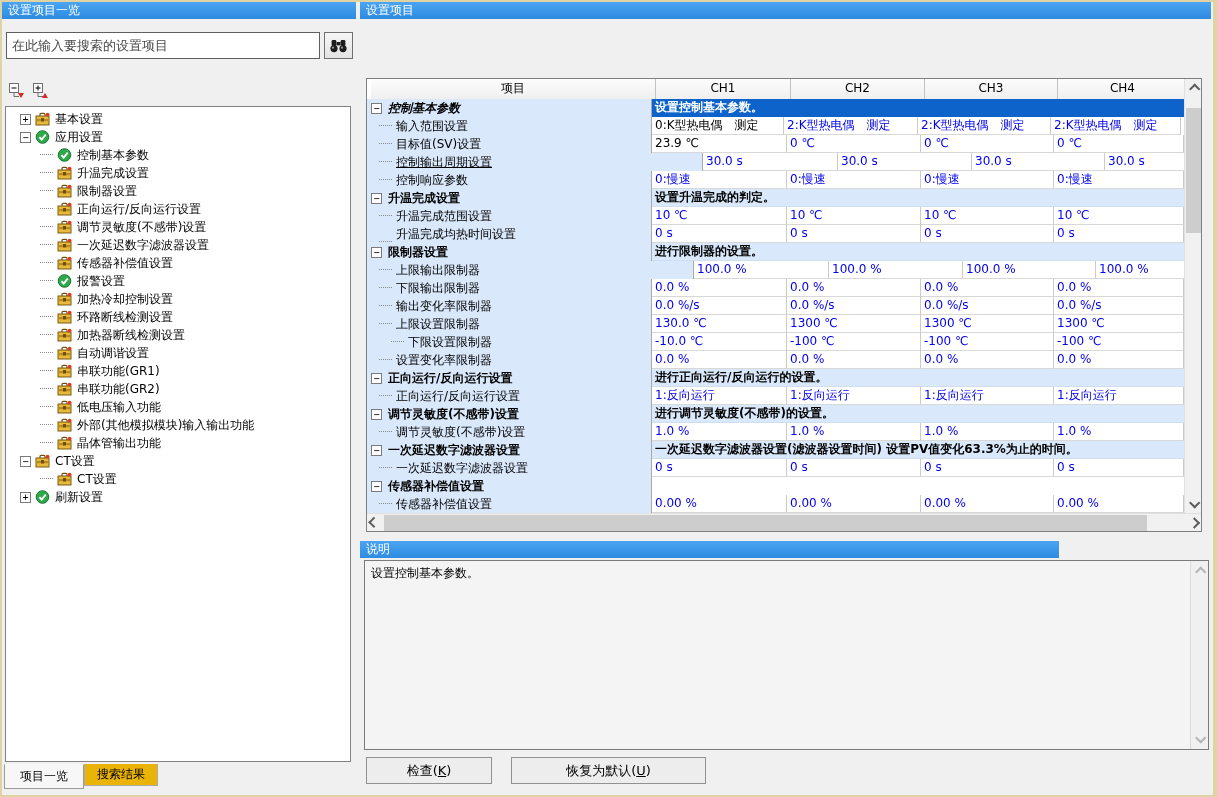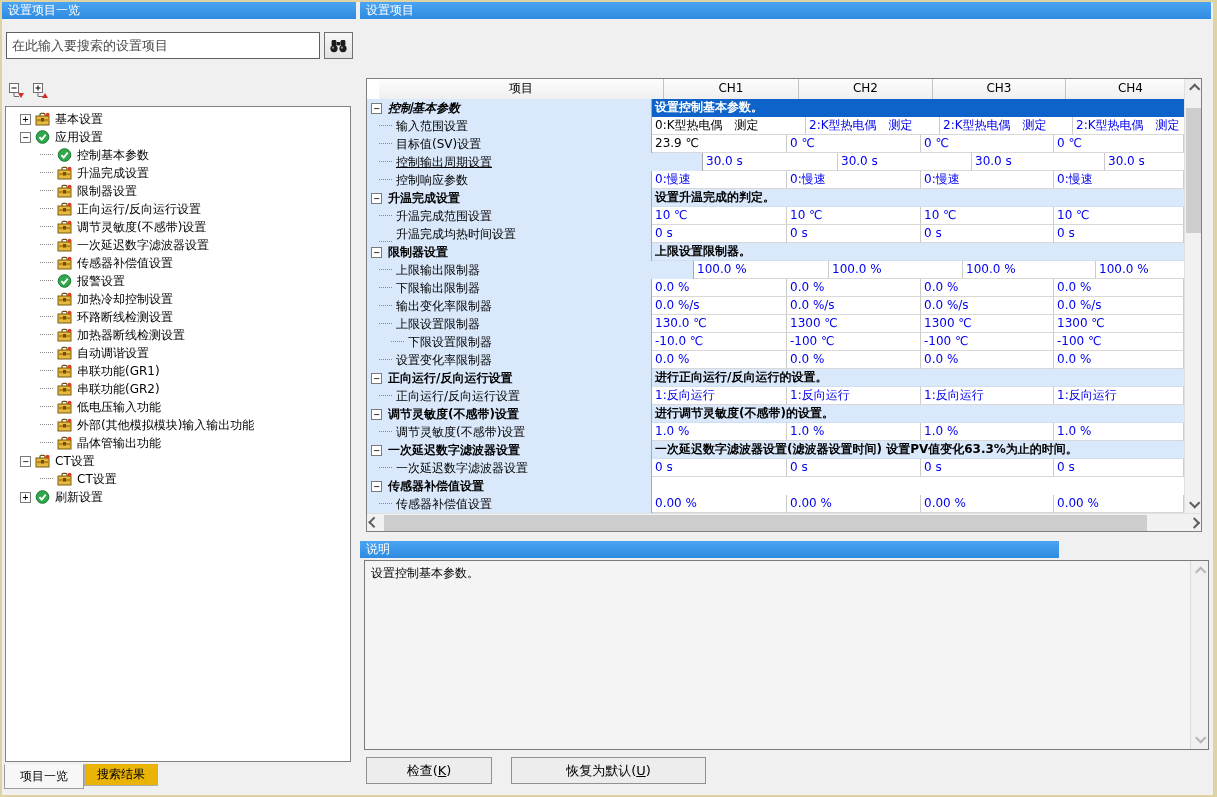--- a/index.html
+++ b/index.html
@@ -39,21 +39,21 @@
   .titem .exp{margin-right:4px}
   .stub{width:13px;height:1px;border-top:1px dotted #8a8a8a;flex:none;margin-right:4px}
   .ticon{width:15px;height:14px;flex:none;margin-right:5px;display:inline-flex}
   .tlabel{white-space:nowrap}
   
   .tab{position:absolute;box-sizing:border-box;text-align:center;font-size:12px;white-space:nowrap}
   .tab.active{background:#F7F7F7;border:1px solid #9b9b9b;border-top:1px solid #F7F7F7;height:25px;line-height:22px;z-index:2}
   .tab.inactive{background:#eab308;border:1px solid #ababab;border-top:none;height:22px;line-height:20px}
   
   #table-wrap{left:366px;top:78px;width:836px;height:454px;border:1px solid #7F7F7F;background:#fff;overflow:hidden}
-  #thead{position:absolute;left:12px;top:0;height:20px;display:flex;border-bottom:1px solid #8E8E8E;background:#15803d;width:817px}
+  #thead{position:absolute;left:4px;top:0;height:20px;display:flex;border-bottom:1px solid #8E8E8E;background:#15803d;width:817px}
   .hcell{box-sizing:border-box;flex:none;text-align:center;line-height:19px;border-right:1px solid #C2C2C2;
          background:linear-gradient(#FDFDFD,#EFEFEF);overflow:hidden;white-space:nowrap}
   #tbody{position:absolute;left:0;top:20px;width:817px}
   .trow{display:flex;height:18px;line-height:17px}
   .c0{background:#D9E8FB;border-right:1px solid #A9A9A9;box-sizing:border-box;flex:none;
       display:flex;align-items:center;overflow:hidden;white-space:nowrap}
   .trow:not(.group) .c0{padding-left:12px}
   .trow.group .c0{padding-left:4px}
   .c0 .exp{margin-right:6px}
   .glabel{font-weight:bold;margin-left:0}
@@ -431,21 +431,21 @@
           <span class="exp">−</span>
           <span class="glabel sel">控制基本参数</span>
         </div>
         <div class="desc seldesc" style="width: 532px;">设置控制基本参数。</div>
       </div>
       <div class="trow">
         <div class="c0" style="width: 285px;">
           <span class="stub"></span>
           <span>输入范围设置</span>
         </div>
-        <div class="vcell black" style="width: 154px;">0:K型热电偶　测定</div>
+        <div class="vcell black" style="width: 132px;">0:K型热电偶　测定</div>
         <div class="vcell" style="width: 134px;">2:K型热电偶　测定</div>
         <div class="vcell" style="width: 133px;">2:K型热电偶　测定</div>
         <div class="vcell" style="width: 130px;">2:K型热电偶　测定</div>
       </div>
       <div class="trow">
         <div class="c0" style="width: 285px;">
           <span class="stub"></span>
           <span>目标值(SV)设置</span>
         </div>
         <div class="vcell black" style="width: 135px;">23.9 ℃</div>
@@ -498,21 +498,21 @@
         <div class="vcell" style="width: 135px;">0 s</div>
         <div class="vcell" style="width: 134px;">0 s</div>
         <div class="vcell" style="width: 133px;">0 s</div>
         <div class="vcell" style="width: 130px;">0 s</div>
       </div>
       <div class="trow group">
         <div class="c0" style="width: 285px;">
           <span class="exp">−</span>
           <span class="glabel">限制器设置</span>
         </div>
-        <div class="desc" style="width: 532px;">上限设置限制器。</div>
+        <div class="desc" style="width: 532px;">进行限制器的设置。</div>
       </div>
       <div class="trow">
         <div class="c0" style="width: 327px;">
           <span class="stub"></span>
           <span>上限输出限制器</span>
         </div>
         <div class="vcell" style="width: 135px;">100.0 %</div>
         <div class="vcell" style="width: 134px;">100.0 %</div>
         <div class="vcell" style="width: 133px;">100.0 %</div>
         <div class="vcell" style="width: 130px;">100.0 %</div>

